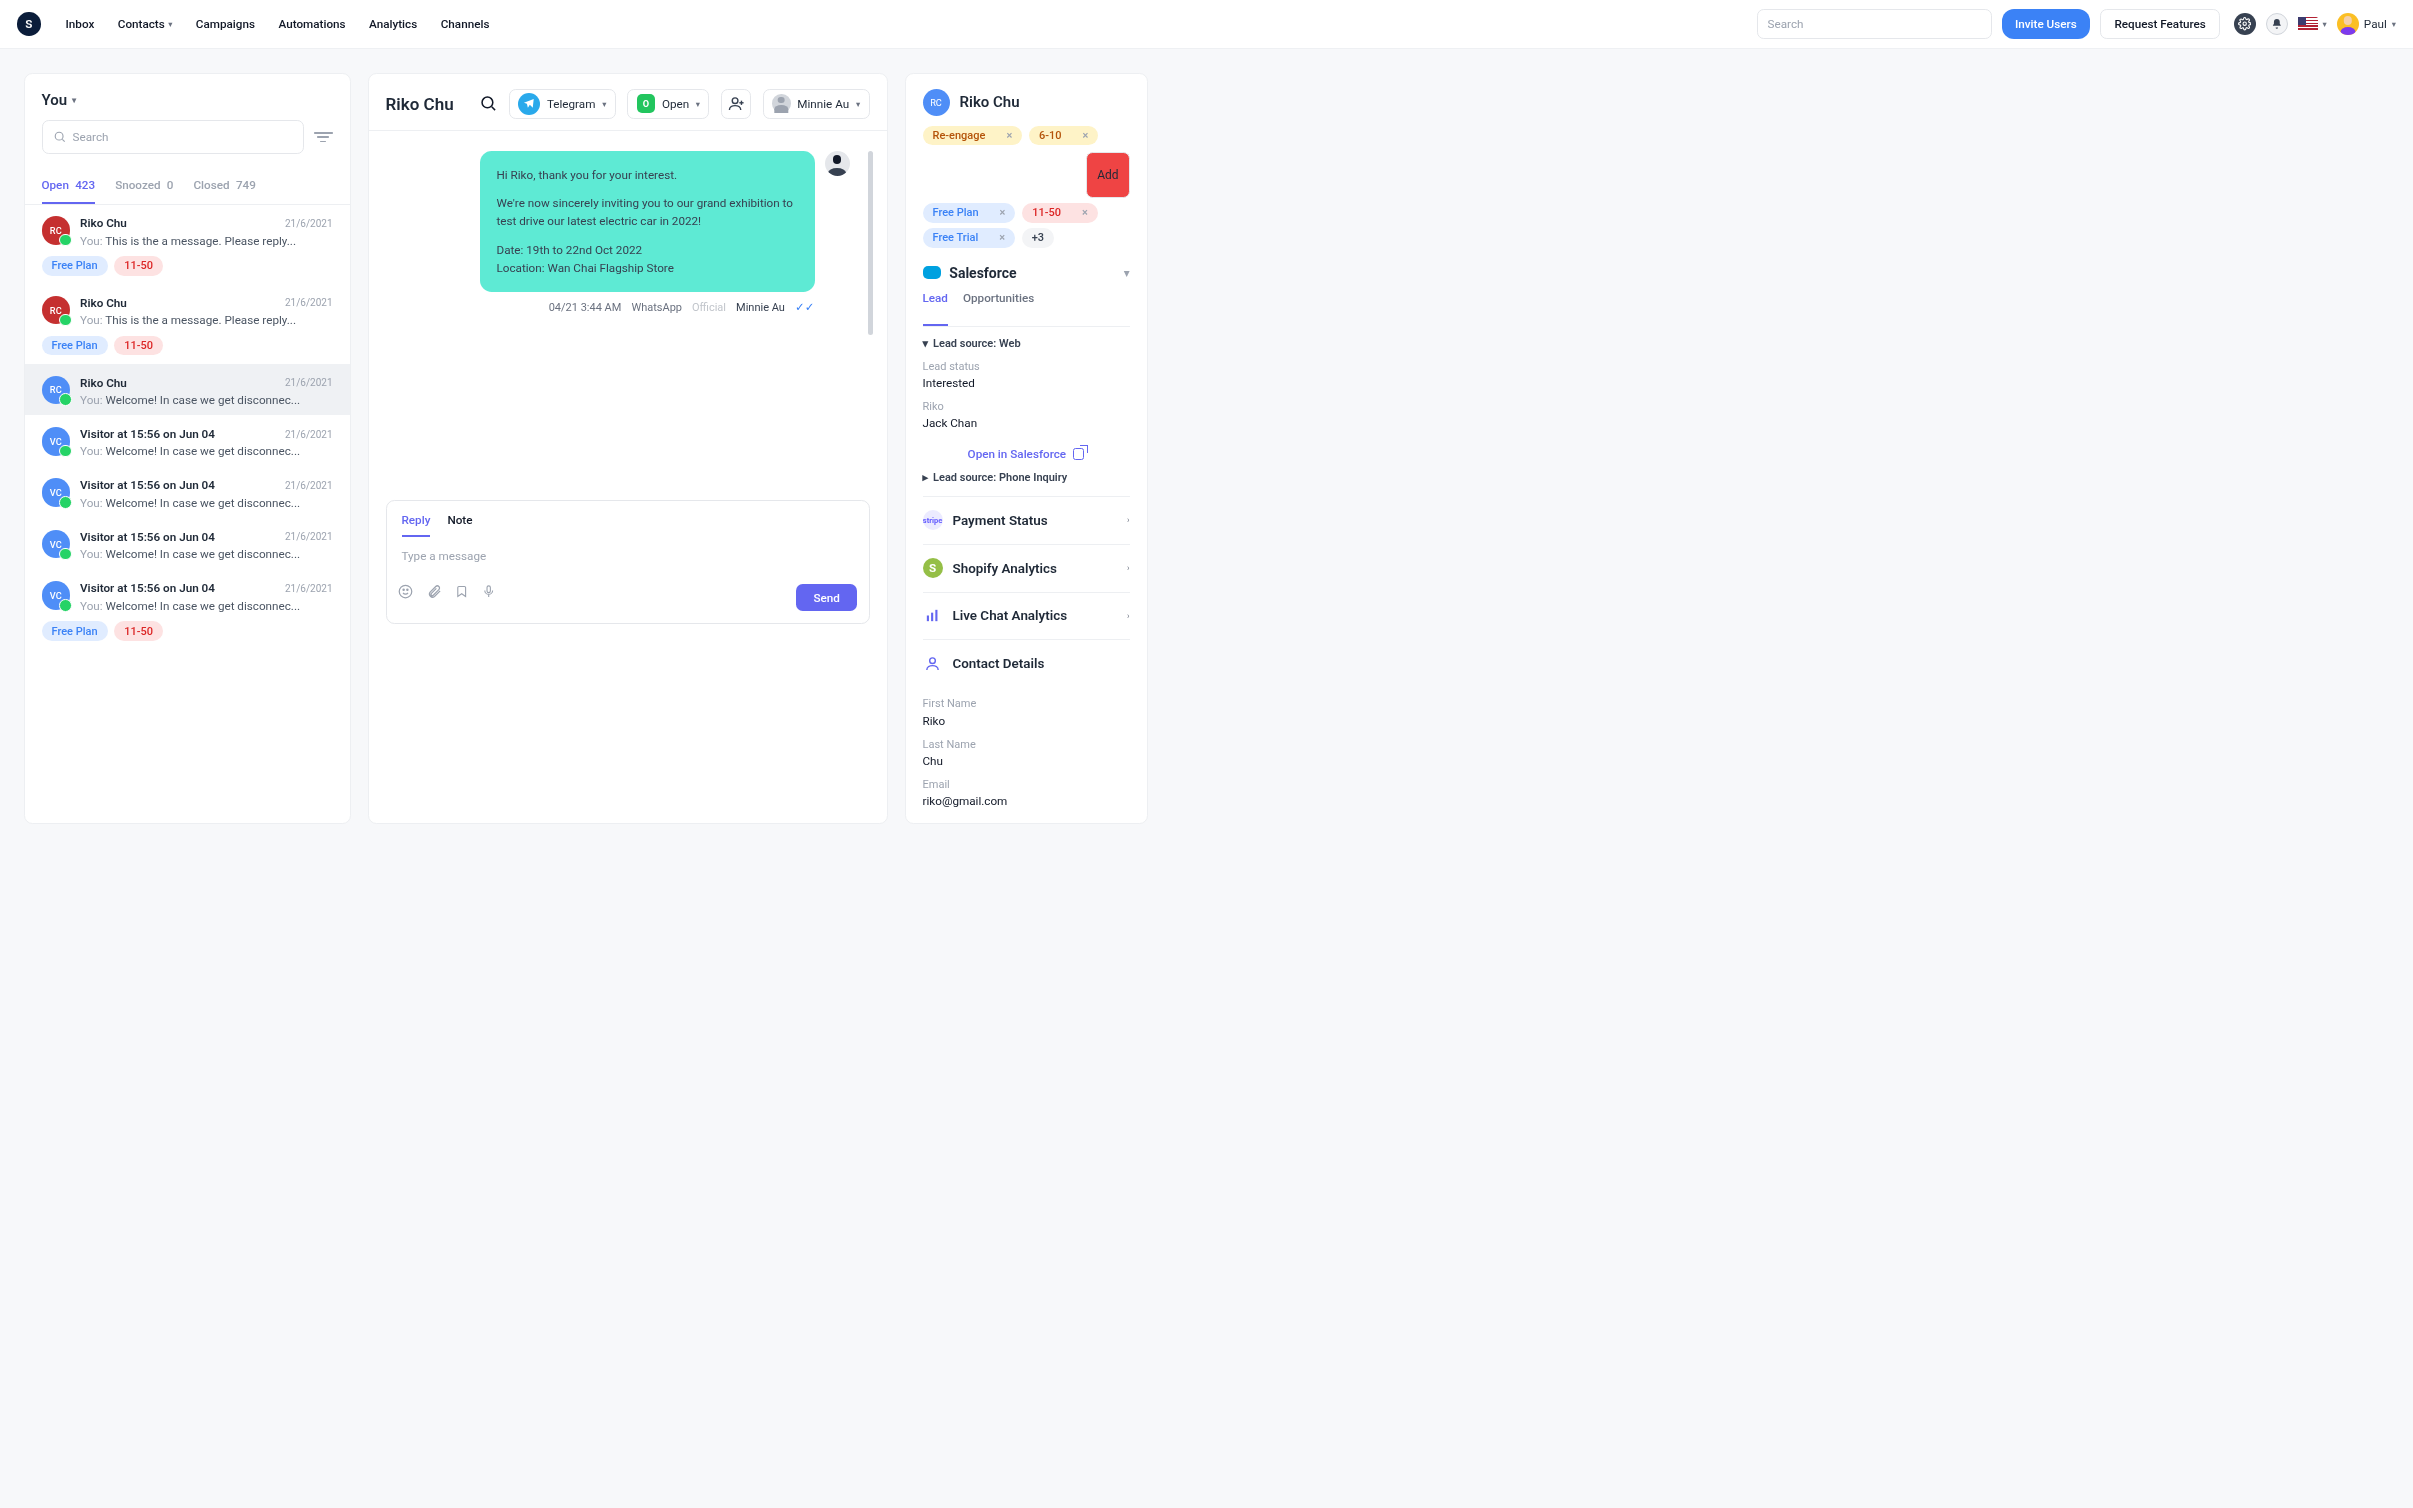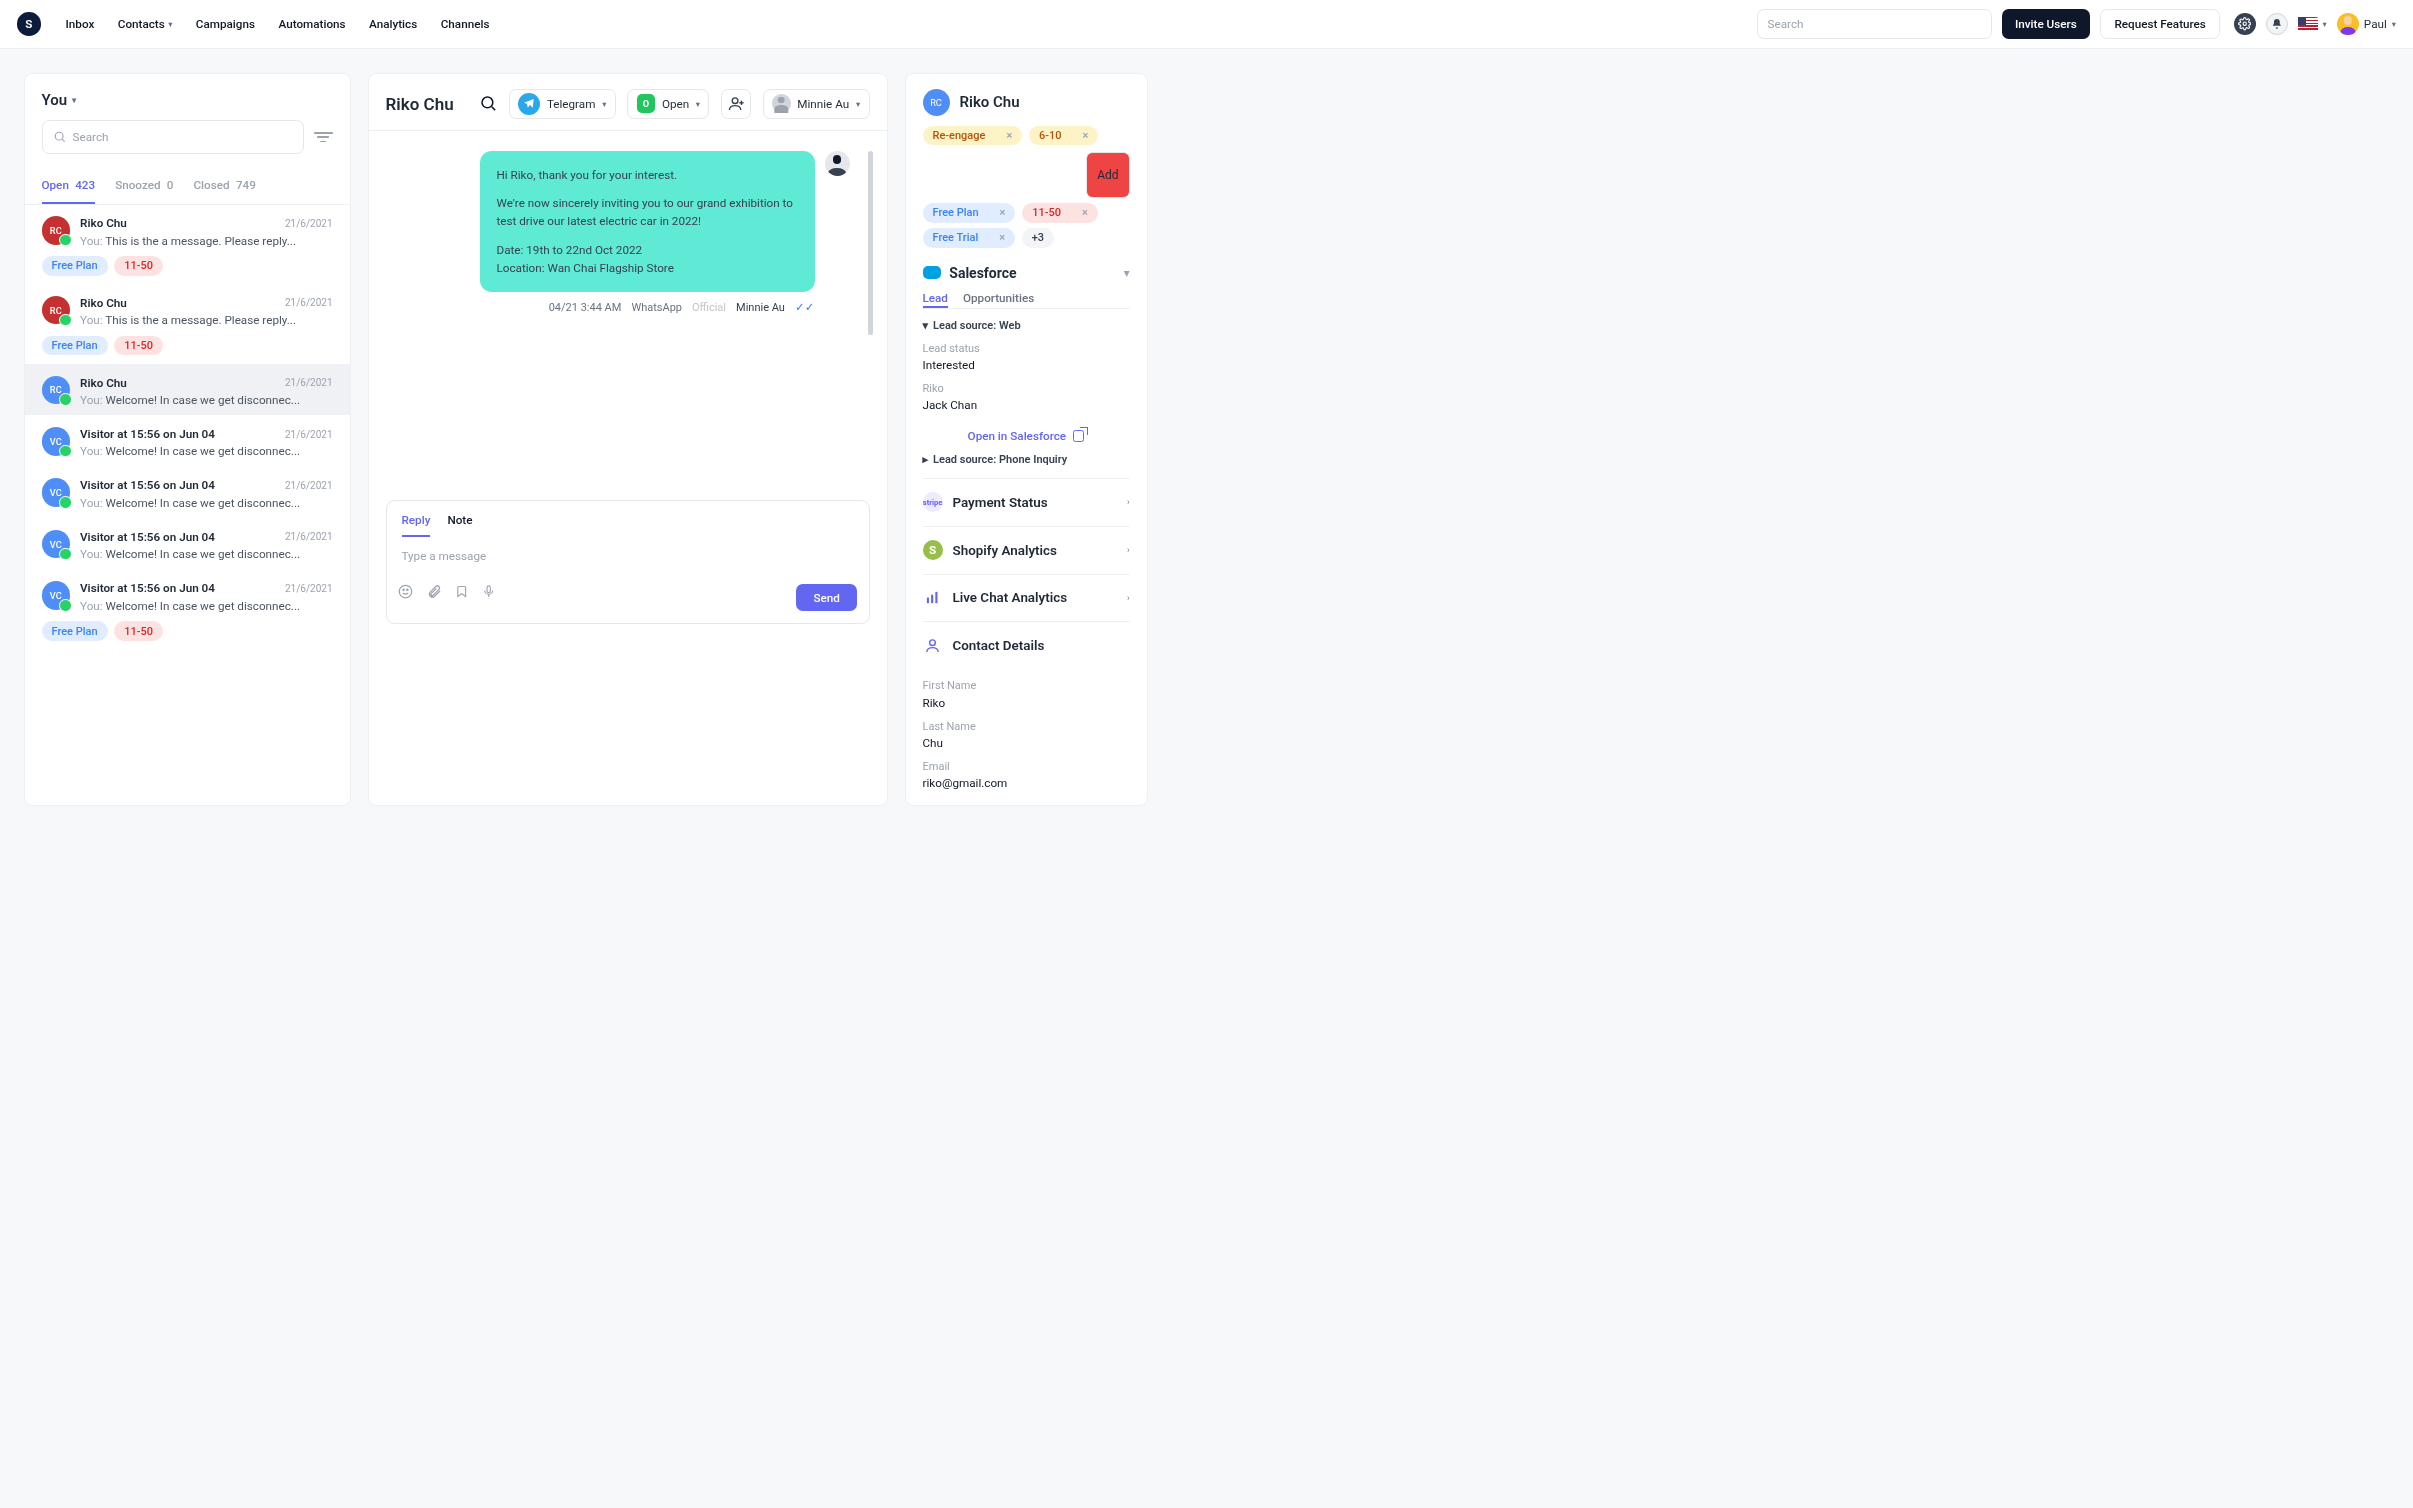--- a/index.html
+++ b/index.html
@@ -55,21 +55,21 @@
     height: 30px;
     padding: 0 13.4px;
     border-radius: 6.7px;
     font-weight: 500;
     display: flex;
     align-items: center;
     justify-content: center;
     cursor: pointer;
     margin-left: 10px;
   }
-  .btn-primary { background: #0f172a; color: #fff; }
+  .btn-primary { background: #3b82f6; color: #fff; border-radius: 12px; }
   .btn-outline { background: #fff; border: 0.8px solid #e5e7eb; color: #111827; }
   .topnav-right { display: flex; align-items: center; gap: 10px; margin-left: 13.4px; }
   .circle-icon {
     width: 22px; height: 22px; border-radius: 50%;
     background: #374151; display:flex; align-items:center; justify-content:center;
     color:#fff; font-size:11.7px;
   }
   .circle-icon.light { background: #f3f4f6; color:#374151; border:1.7px solid #d1d5db; }
   .flag {
     width: 20px; height: 13.4px;
@@ -226,21 +226,21 @@
   .section-head {
     display:flex; align-items:center; gap:8.4px; margin-top:17px; cursor:pointer;
   }
   .section-head .t { font-size:14px; font-weight:700; }
   .section-head .chev-r { margin-left:auto; color:#9ca3af; }
   .sf-icon {
     width:18.4px; height:13.4px; background:#00a1e0; border-radius:5px;
     position:relative;
   }
   .mini-tabs { display:flex; gap:15px; margin-top:10px; border-bottom:0.8px solid #edeff2; }
-  .mini-tab { padding-bottom:1px; color:#6b7280; font-weight:500; cursor:pointer; }
+  .mini-tab { padding-bottom:19px; color:#6b7280; font-weight:500; cursor:pointer; }
   .mini-tab.active { color:#6366f1; border-bottom:2.5px solid #6366f1; }
   .lead-row { margin-top:10px; font-size:11px; display:flex; align-items:center; gap:5px; color:#374151; font-weight:600; cursor:pointer; }
   .field-label { color:#9ca3af; font-size:11px; margin-top:10px; }
   .field-value { color:#111827; font-size:11.7px; margin-top:3.4px; }
   .open-sf {
     color:#6366f1; font-weight:500; text-align:center; margin:17px 0 5px;
     display:flex; align-items:center; justify-content:center; gap:6.7px; cursor:pointer;
   }
   .ext-icon { width:11.7px; height:11.7px; border:1.7px solid #6366f1; border-radius:2.5px; position:relative; display:inline-block; }
   .ext-icon::after { content:""; position:absolute; top:-4.2px; right:-4.2px; width:6.7px; height:6.7px; border-top:1.7px solid #6366f1; border-right:1.7px solid #6366f1; }

